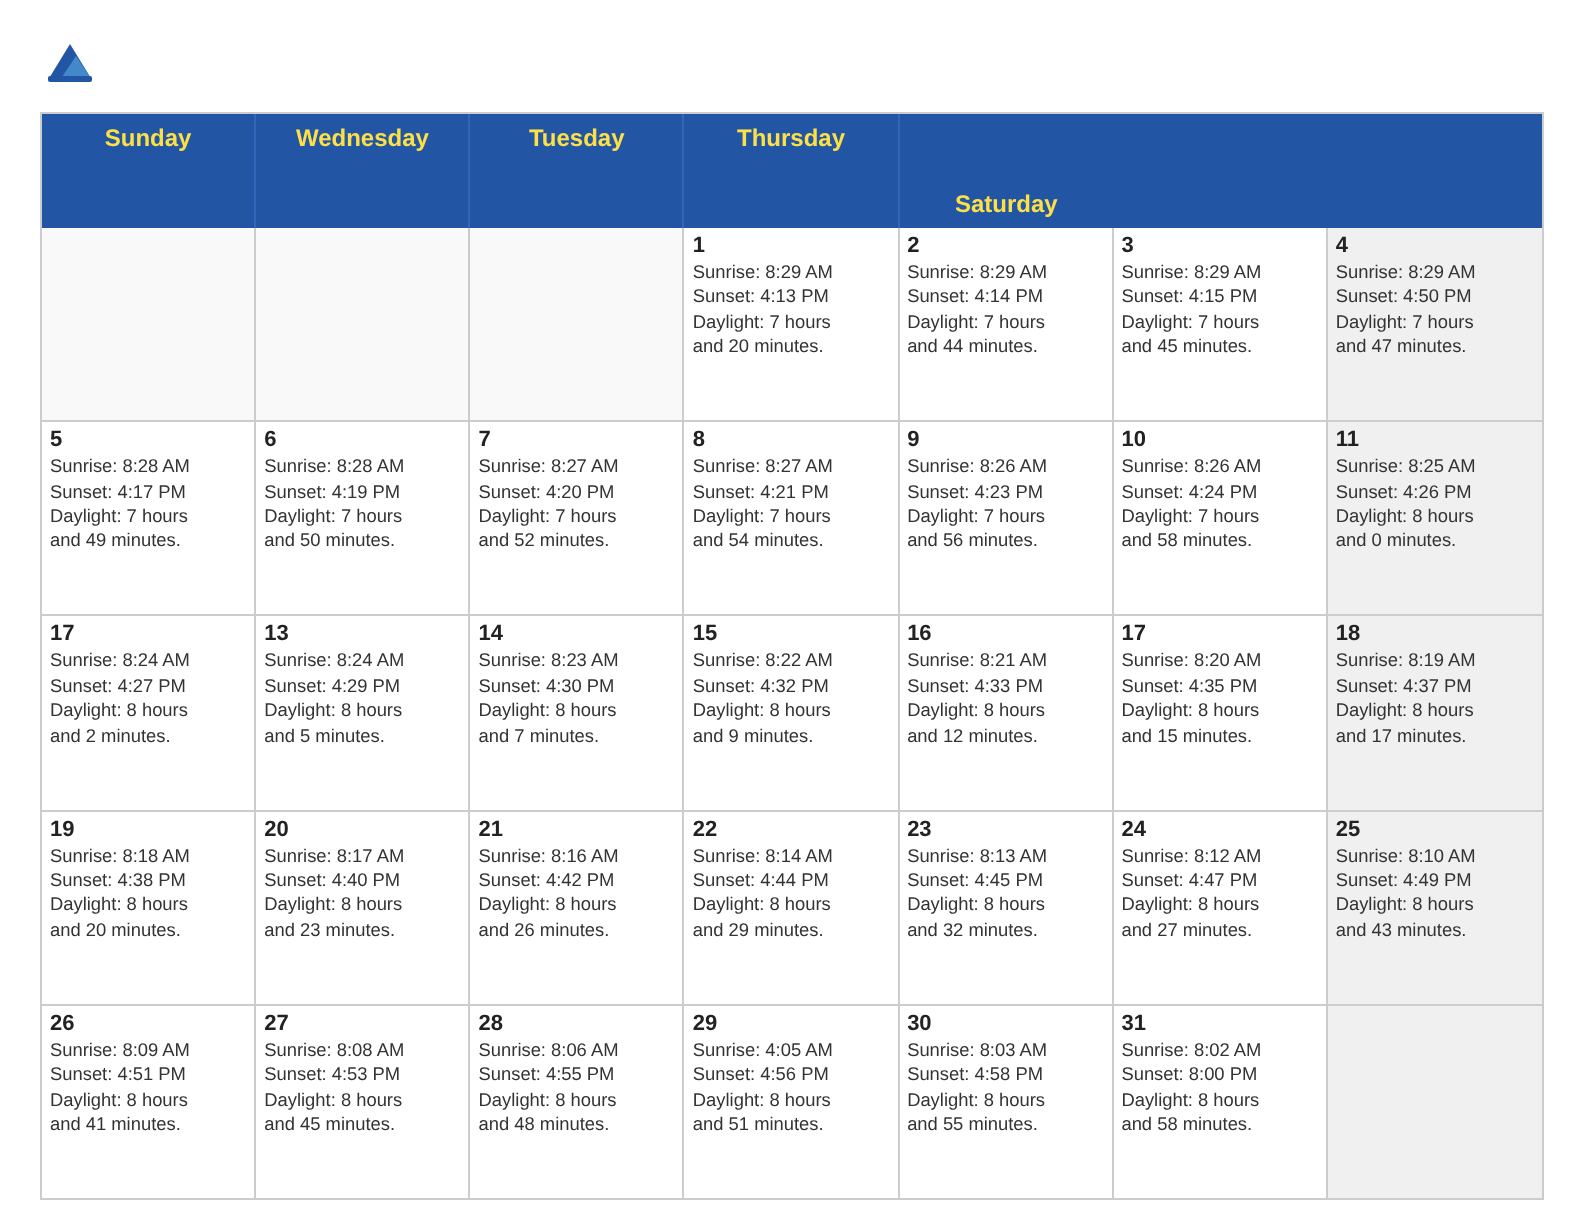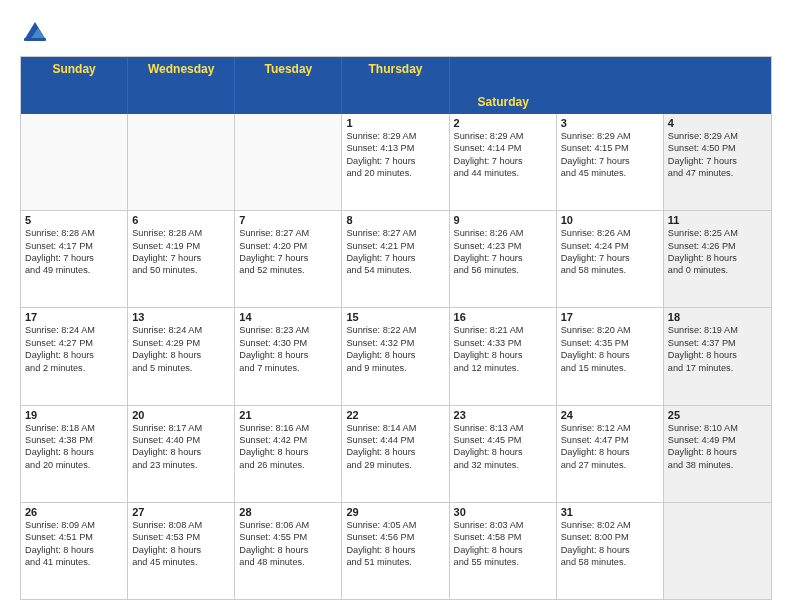--- a/index.html
+++ b/index.html
@@ -315,21 +315,21 @@
             <span class="cell-line">Sunrise: 8:12 AM</span>
             <span class="cell-line">Sunset: 4:47 PM</span>
             <span class="cell-line">Daylight: 8 hours</span>
             <span class="cell-line">and 27 minutes.</span>
           </div>
           <div class="cal-cell shaded">
             <span class="day-num">25</span>
             <span class="cell-line">Sunrise: 8:10 AM</span>
             <span class="cell-line">Sunset: 4:49 PM</span>
             <span class="cell-line">Daylight: 8 hours</span>
-            <span class="cell-line">and 38 minutes.</span>
+            <span class="cell-line">and 43 minutes.</span>
           </div>
         </div>
         <div class="cal-row">
           <div class="cal-cell">
             <span class="day-num">26</span>
             <span class="cell-line">Sunrise: 8:09 AM</span>
             <span class="cell-line">Sunset: 4:51 PM</span>
             <span class="cell-line">Daylight: 8 hours</span>
             <span class="cell-line">and 41 minutes.</span>
           </div>

